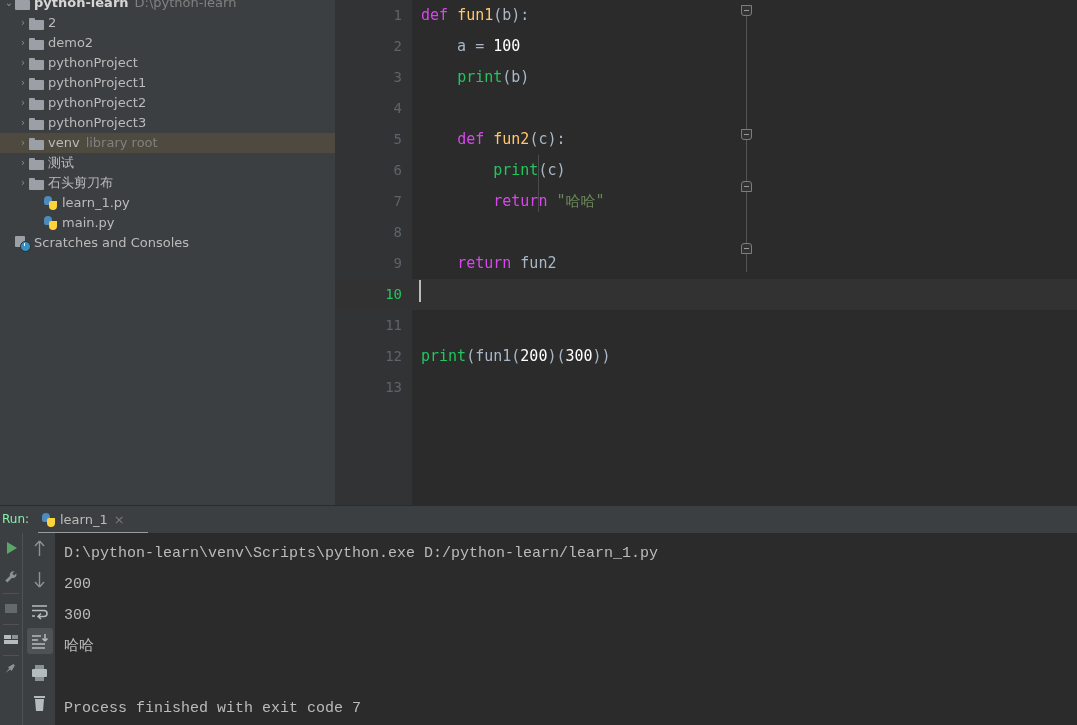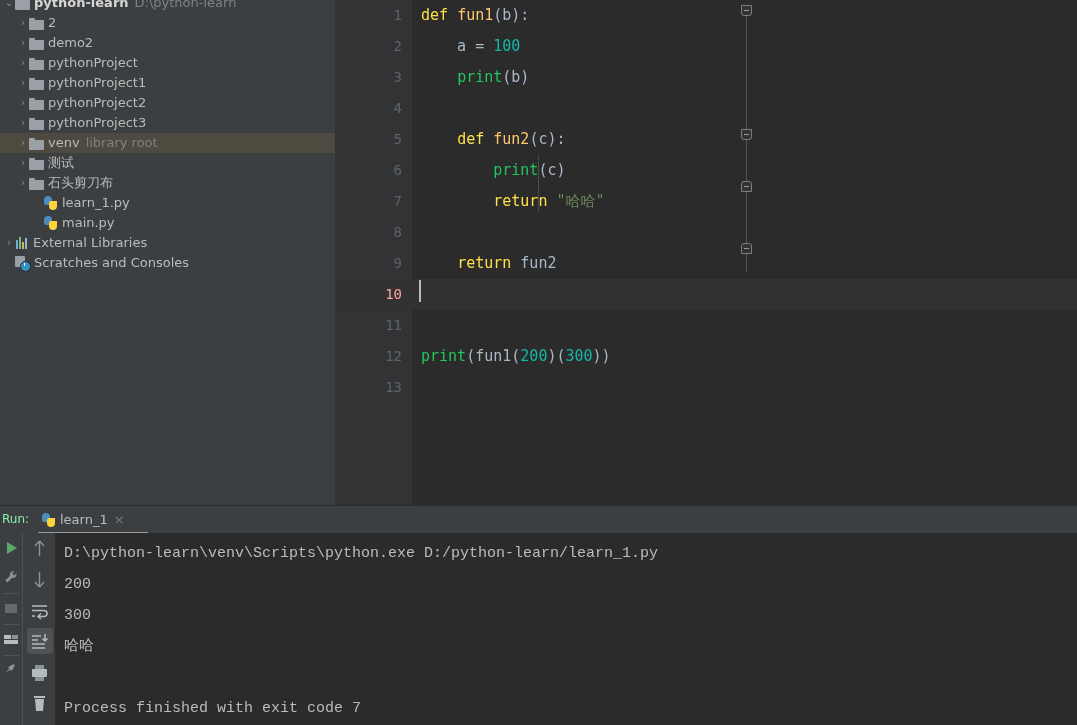--- a/index.html
+++ b/index.html
@@ -162,21 +162,21 @@
     height: 31px;
     line-height: 31px;
     text-align: right;
     padding-right: 10px;
     color: #606366;
     font-family: "DejaVu Sans Mono", "Liberation Mono", monospace;
     font-size: 14px;
   }
   .gutter-line.current {
     background: #323232;
-    color: #fca5a5;
+    color: #22c55e;
   }
   .fold-rail {
     position: absolute;
     left: 411px;
     top: 0;
     width: 1px;
     background: #555;
   }
   .fold-marker {
     position: absolute;
@@ -207,23 +207,23 @@
     line-height: 31px;
     white-space: pre;
     font-family: "DejaVu Sans Mono", "Liberation Mono", monospace;
     font-size: 15px;
     color: #a9b7c6;
     padding-left: 9px;
   }
   .code-line.current {
     background: #323232;
   }
-  .kw   { color: #fde047; }
+  .kw   { color: #d946ef; }
   .fn   { color: #ffc66d; }
-  .num  { color: #14b8a6; }
+  .num  { color: #ffffff; }
   .str  { color: #6a8759; }
   .call { color: #22c55e; }
   .plain{ color: #a9b7c6; }
   .indent-guide {
     position: absolute;
     width: 1px;
     background: #4b4b4b;
   }
   #caret {
     position: absolute;
@@ -348,21 +348,20 @@
       <div class="tree-row tree-indent-1"><span class="tree-arrow">›</span><span class="ico folder-ico"></span><span class="tree-label">demo2</span></div>
       <div class="tree-row tree-indent-1"><span class="tree-arrow">›</span><span class="ico folder-ico"></span><span class="tree-label">pythonProject</span></div>
       <div class="tree-row tree-indent-1"><span class="tree-arrow">›</span><span class="ico folder-ico"></span><span class="tree-label">pythonProject1</span></div>
       <div class="tree-row tree-indent-1"><span class="tree-arrow">›</span><span class="ico folder-ico"></span><span class="tree-label">pythonProject2</span></div>
       <div class="tree-row tree-indent-1"><span class="tree-arrow">›</span><span class="ico folder-ico"></span><span class="tree-label">pythonProject3</span></div>
       <div class="tree-row tree-indent-1 selected"><span class="tree-arrow">›</span><span class="ico folder-ico"></span><span class="tree-label">venv</span><span class="tree-sublabel">library root</span></div>
       <div class="tree-row tree-indent-1"><span class="tree-arrow">›</span><span class="ico folder-ico"></span><span class="tree-label">测试</span></div>
       <div class="tree-row tree-indent-1"><span class="tree-arrow">›</span><span class="ico folder-ico"></span><span class="tree-label">石头剪刀布</span></div>
       <div class="tree-row tree-indent-2"><span class="tree-arrow"></span><span class="ico py-ico"><span class="pyA"></span><span class="pyB"></span></span><span class="tree-label">learn_1.py</span></div>
       <div class="tree-row tree-indent-2"><span class="tree-arrow"></span><span class="ico py-ico"><span class="pyA"></span><span class="pyB"></span></span><span class="tree-label">main.py</span></div>
-      <div class="tree-row tree-indent-0"><span class="tree-arrow">›</span><span class="ico lib-ico"><i></i><i></i><i></i><i></i></span><span class="tree-label">External Libraries</span></div>
       <div class="tree-row tree-indent-0"><span class="tree-arrow"></span><span class="ico scratch-ico"><span class="sA"></span><span class="sB"></span></span><span class="tree-label">Scratches and Consoles</span></div>
     </div>
 
   <div id="editor">
     <div id="gutter">
         <div class="gutter-line">1</div>
         <div class="gutter-line">2</div>
         <div class="gutter-line">3</div>
         <div class="gutter-line">4</div>
         <div class="gutter-line">5</div>

